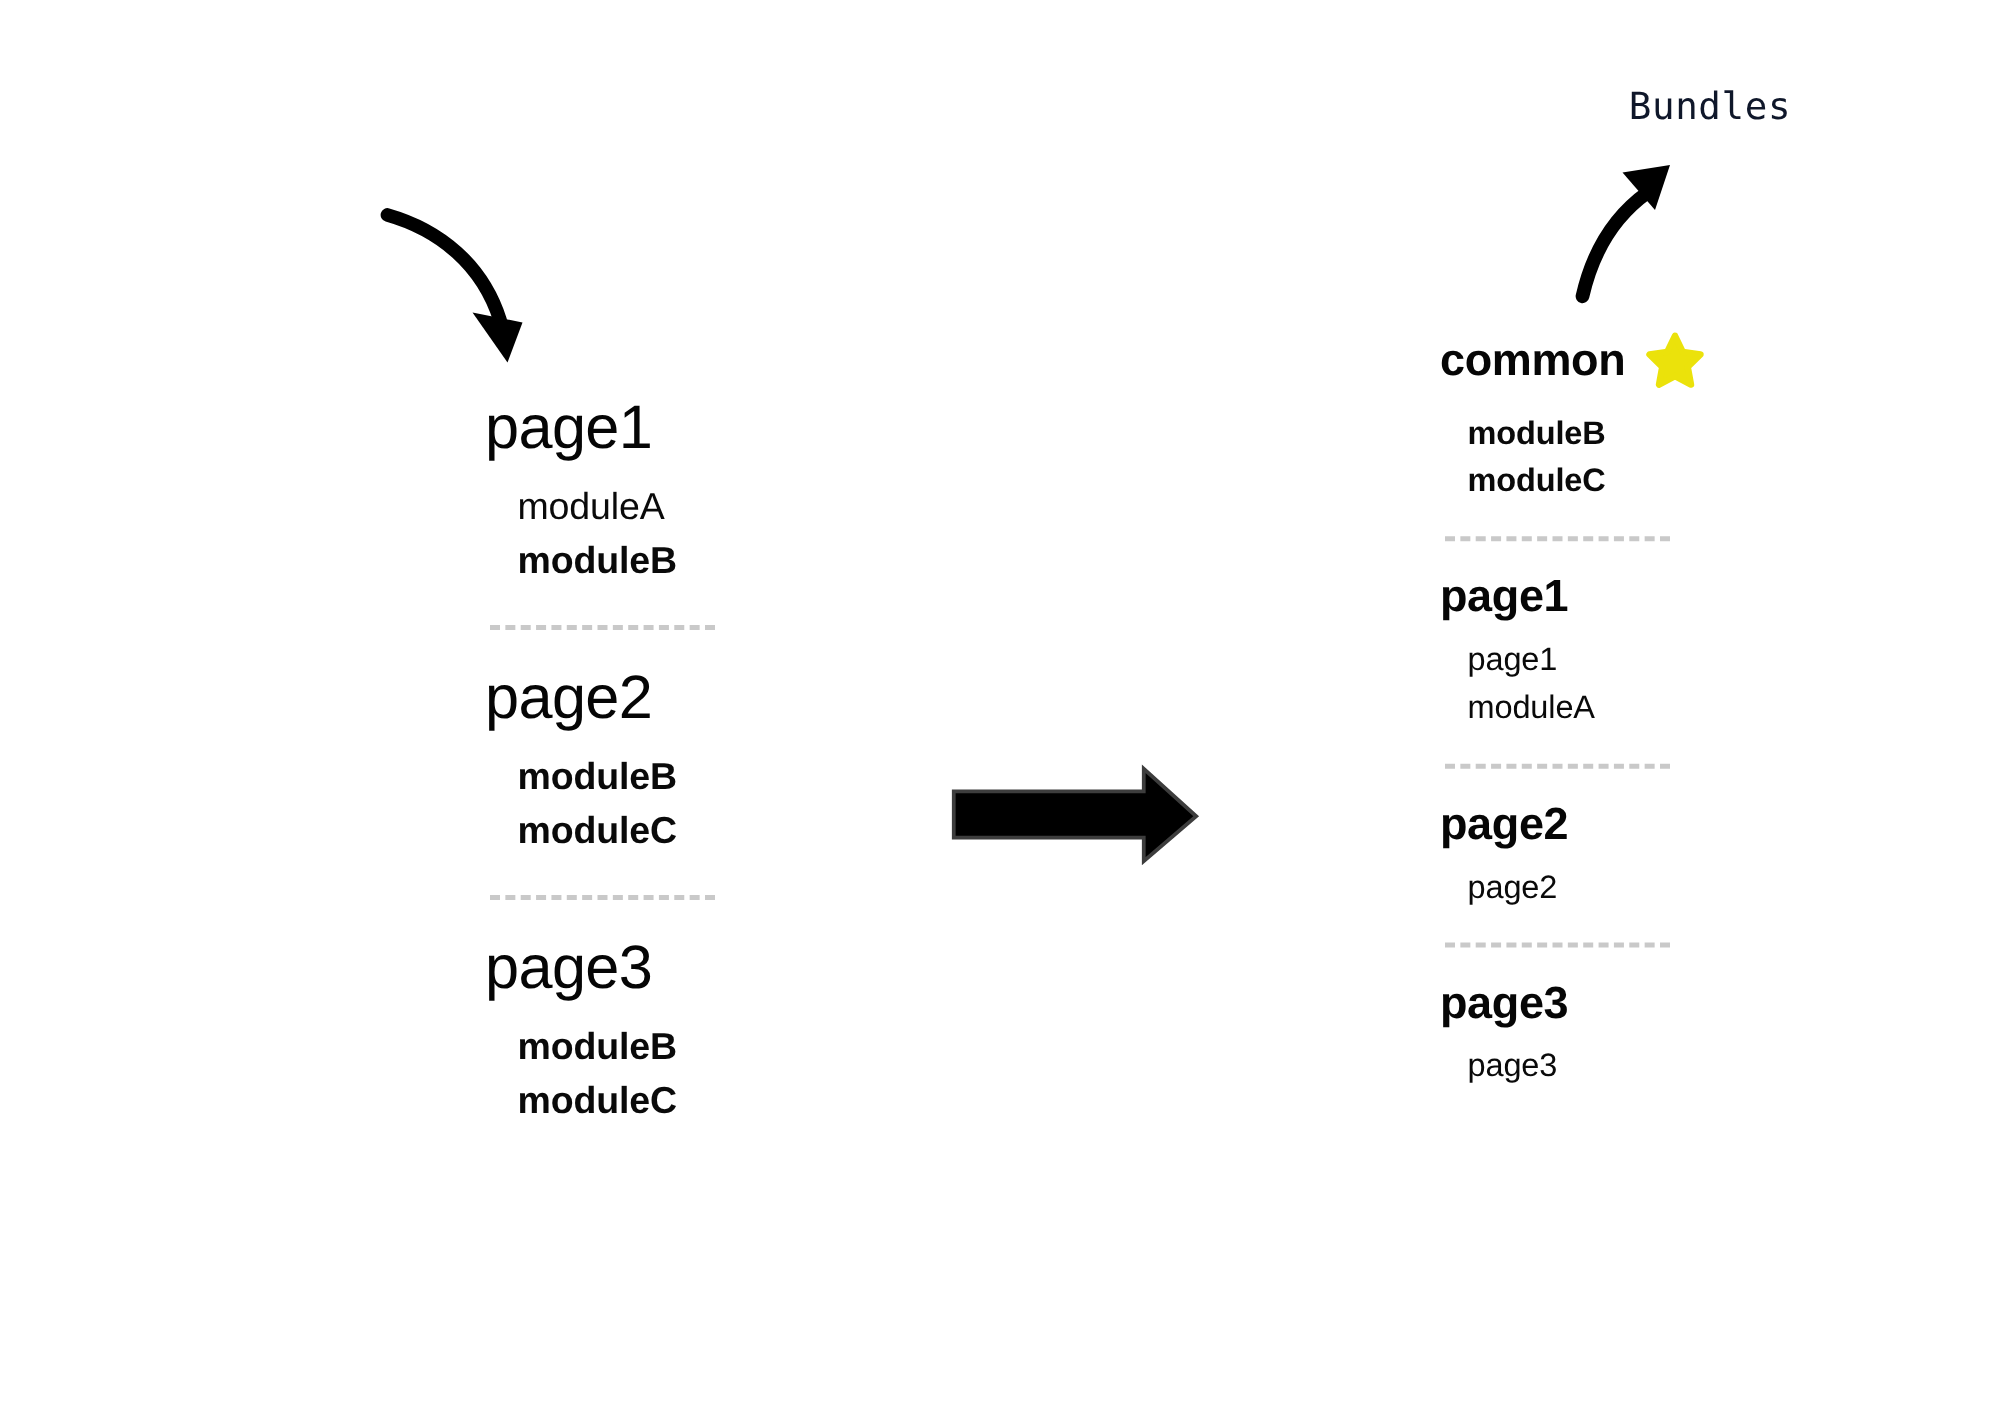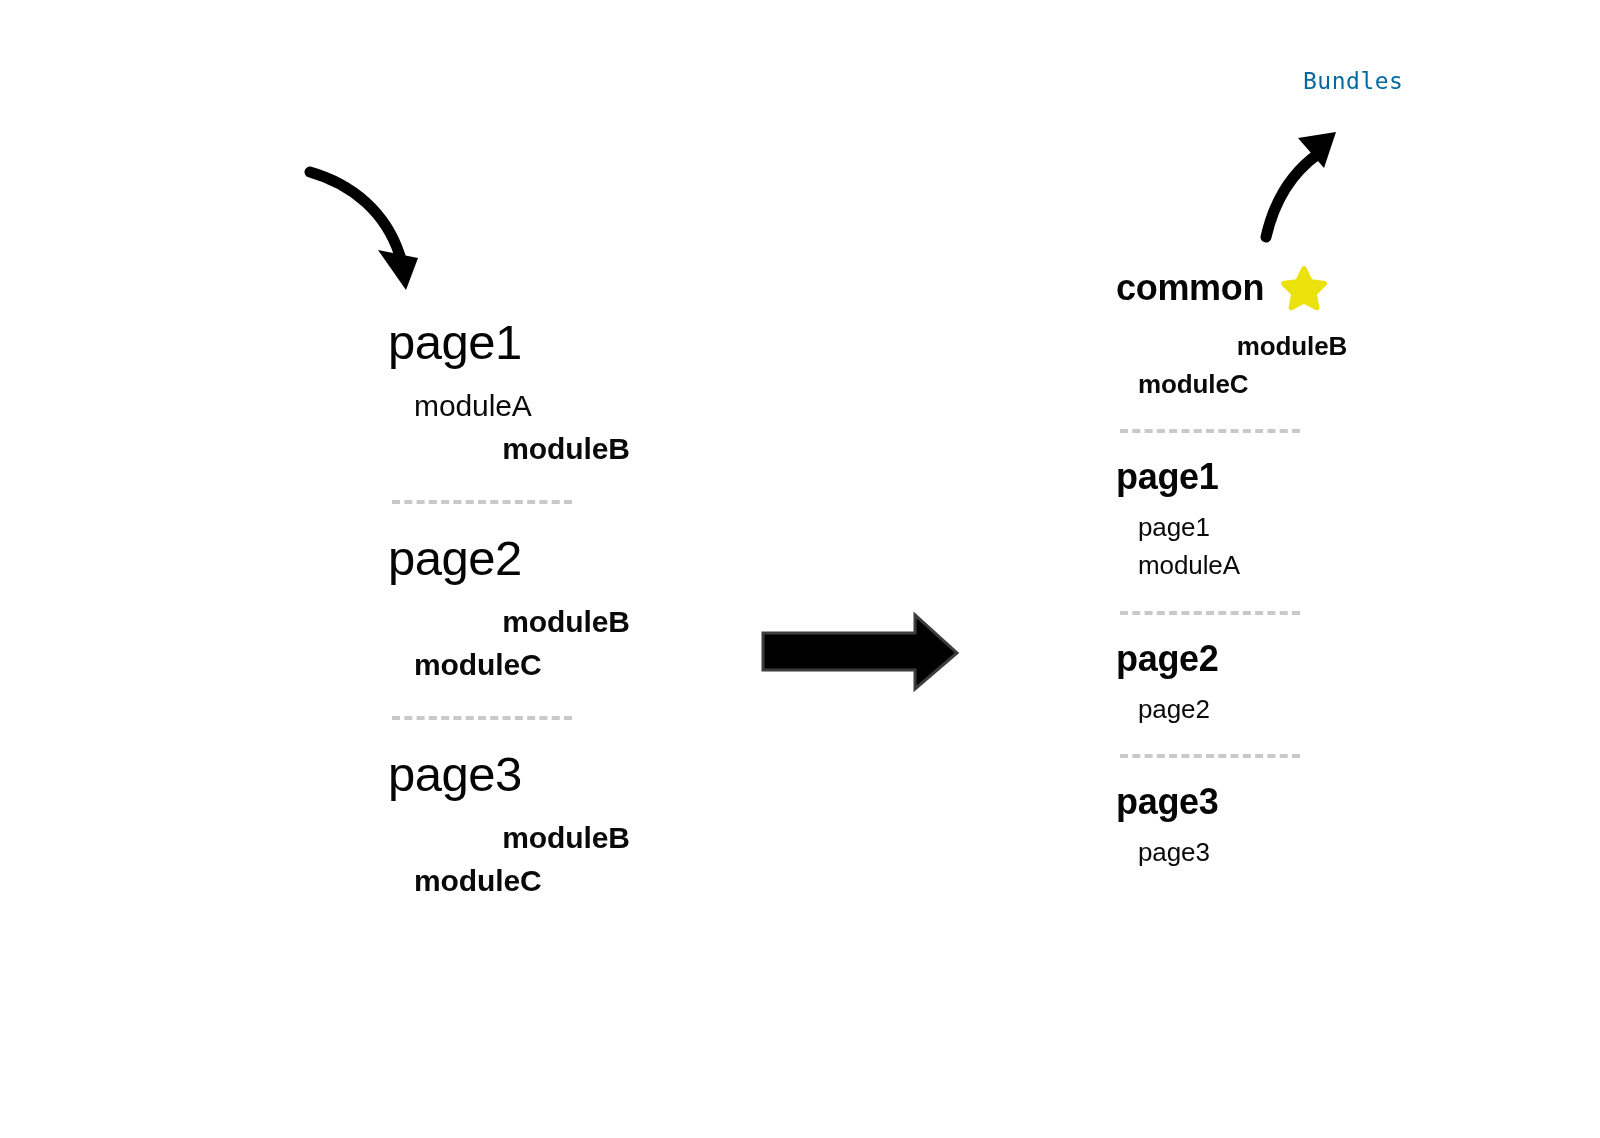--- a/index.html
+++ b/index.html
@@ -18,23 +18,23 @@
 
   .canvas {
     position: absolute;
     inset: 0;
   }
 
   
   .caption {
     position: absolute;
     font-family: "DejaVu Sans Mono", "Liberation Mono", monospace;
-    font-size: 23px;
+    font-size: 30px;
     font-weight: 400;
-    color: #0369a1;
+    color: #0f172a;
     letter-spacing: 0.5px;
     white-space: nowrap;
   }
   #caption-entrypoints { left: 70px;  top: 102px; }
   #caption-bundles     { left: 1303px; top: 68px; }
 
   
   .curve-arrow {
     position: absolute;
     pointer-events: none;
@@ -47,21 +47,21 @@
     position: absolute;
     left: 755px;
     top: 605px;
   }
 
   
   .column {
     position: absolute;
   }
   #column-entrypoints { left: 388px;  top: 318px; width: 330px; }
-  #column-bundles     { left: 1116px; top: 262px; width: 330px; }
+  #column-bundles     { left: 1152px; top: 262px; width: 330px; }
 
   .group { position: relative; }
 
   
   #column-entrypoints .group-title {
     font-size: 49px;
     font-weight: 400;
     color: #050505;
     line-height: 1.0;
     letter-spacing: -0.5px;
@@ -91,21 +91,21 @@
   #column-bundles .item {
     font-size: 26px;
     line-height: 1.45;
     color: #0a0a0a;
     margin-left: 22px;
     letter-spacing: -0.1px;
   }
   #column-bundles .item.is-bold { font-weight: 700; }
 
   
-  .tone-green { color: #5da84c; text-align: center; }
+  .tone-green { color: #5da84c; }
   .tone-red   { color: #fa0707; }
   .tone-plain { color: #0a0a0a; }
 
   
   .separator {
     height: 0;
     border-top: 4px dashed #c9c9c9;
     margin: 0;
   }
   #column-entrypoints .separator { width: 180px; margin: 30px 0 30px 4px; }

